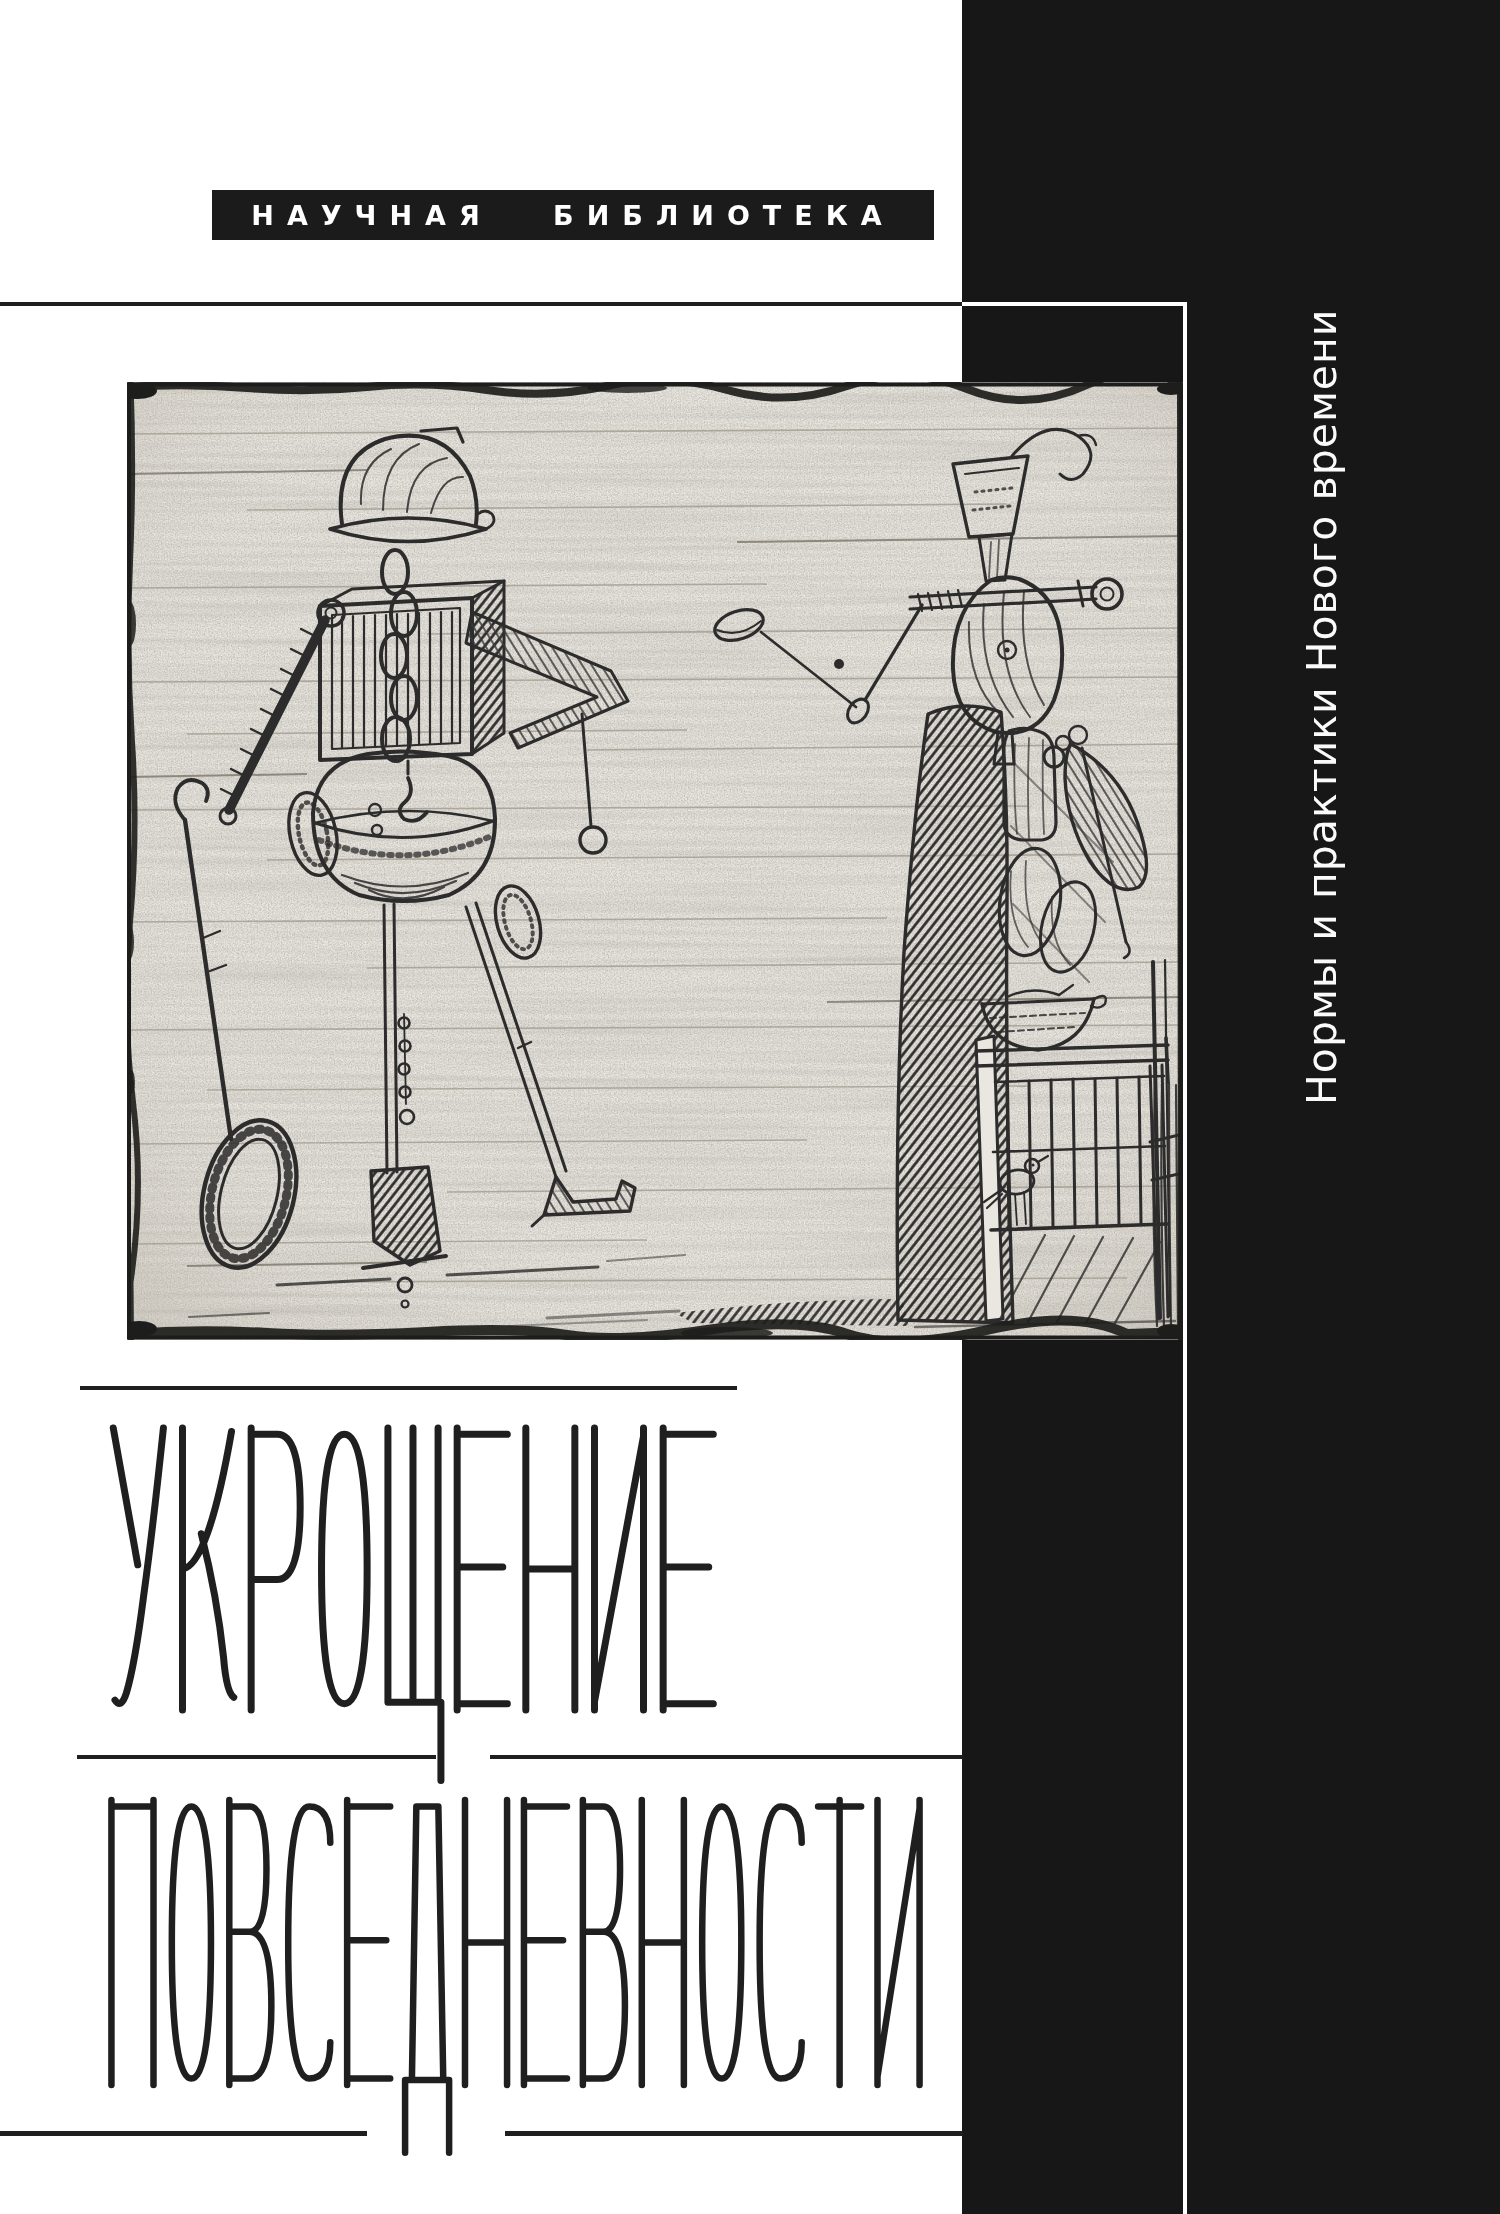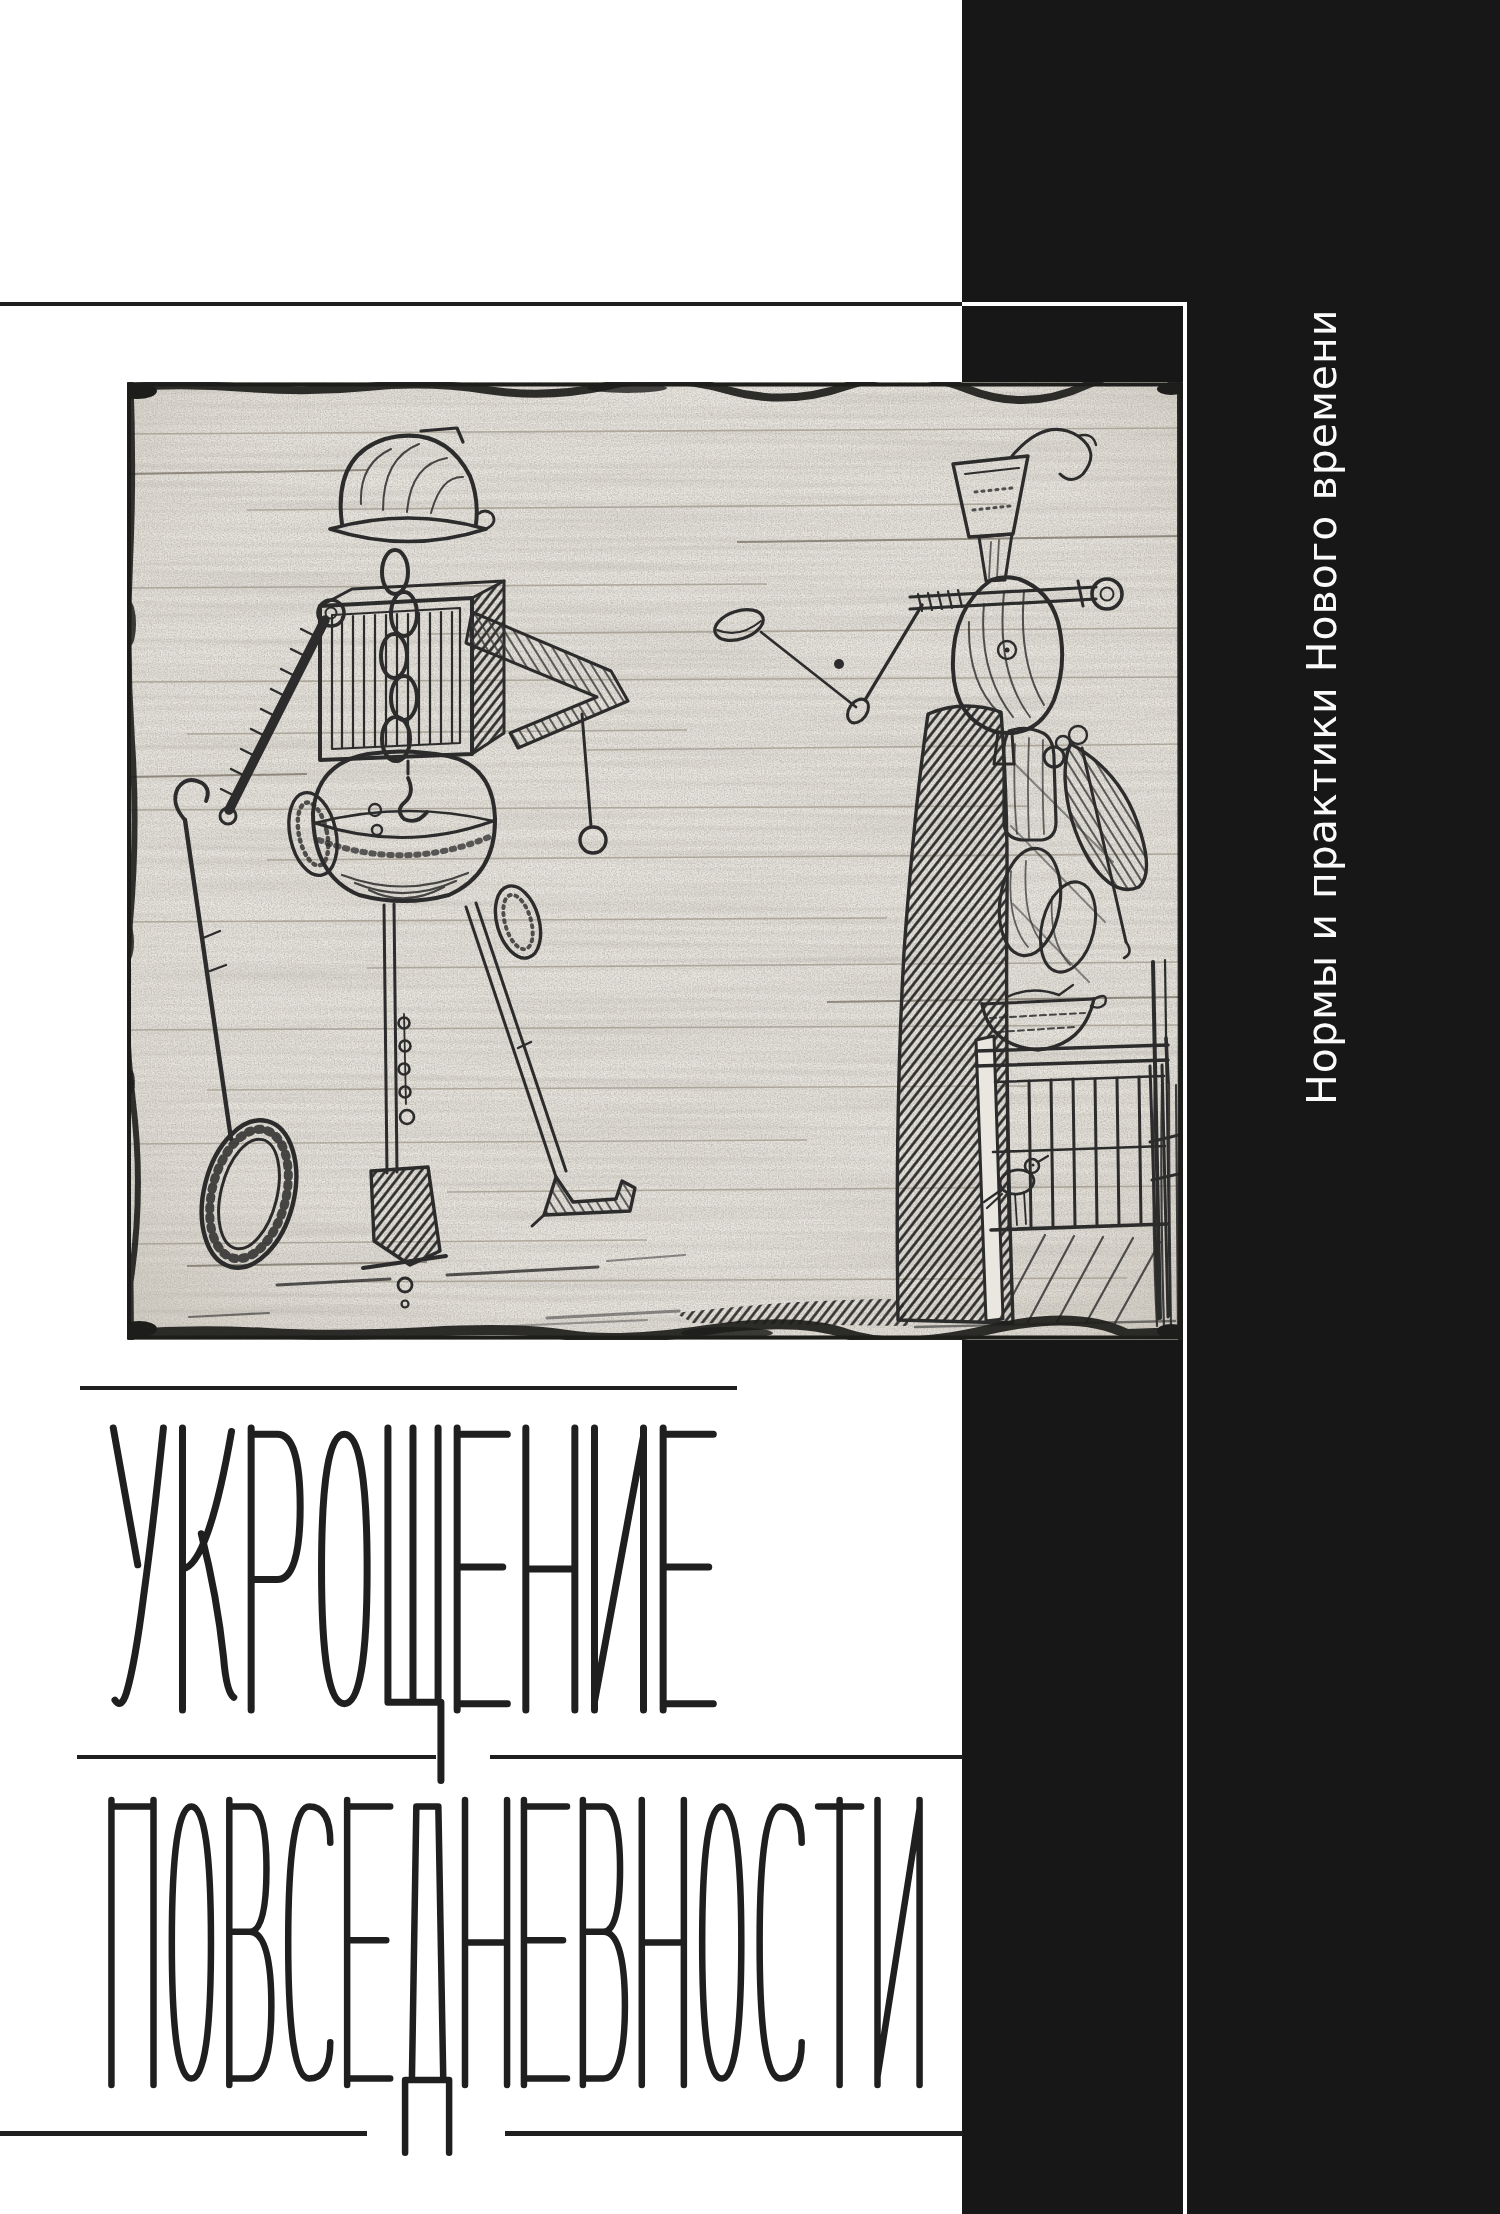--- a/index.html
+++ b/index.html
@@ -34,20 +34,23 @@
   #title2 path{stroke-width:6.5px;}
   .eg-ink{stroke:var(--eink);fill:none;stroke-linecap:round;stroke-linejoin:round;}
 </style>
 </head>
 <body>
 
 <div class="page">
 
   <div class="band"></div>
 
+  <div class="series-label">
+    <span>НАУЧНАЯ БИБЛИОТЕКА</span>
+  </div>
 
   <div class="rule rule-top-black"></div>
   <div class="rule-top-white"></div>
   <div class="vline"></div>
 
   <svg class="engraving" viewBox="0 0 1056 958" width="1056" height="958" role="img" aria-label="Старинная гравюра: две фигуры, собранные из кухонной утвари">
     <defs>
       <pattern id="hD" width="7" height="7" patternUnits="userSpaceOnUse" patternTransform="rotate(38)">
         <line x1="3.5" y1="0" x2="3.5" y2="7" stroke="#262626" stroke-width="2.6"></line>
       </pattern>

